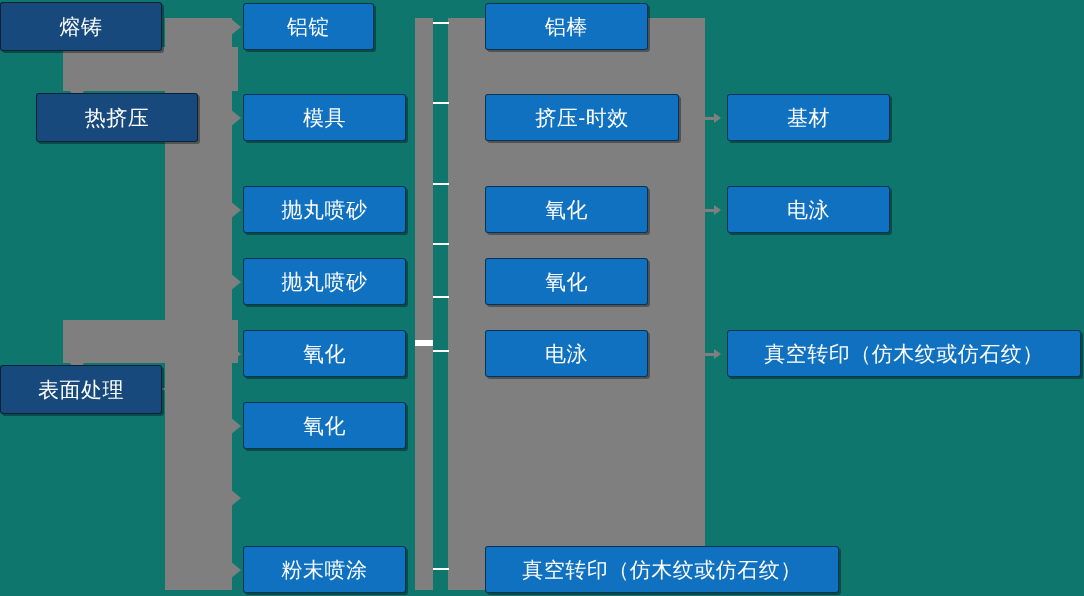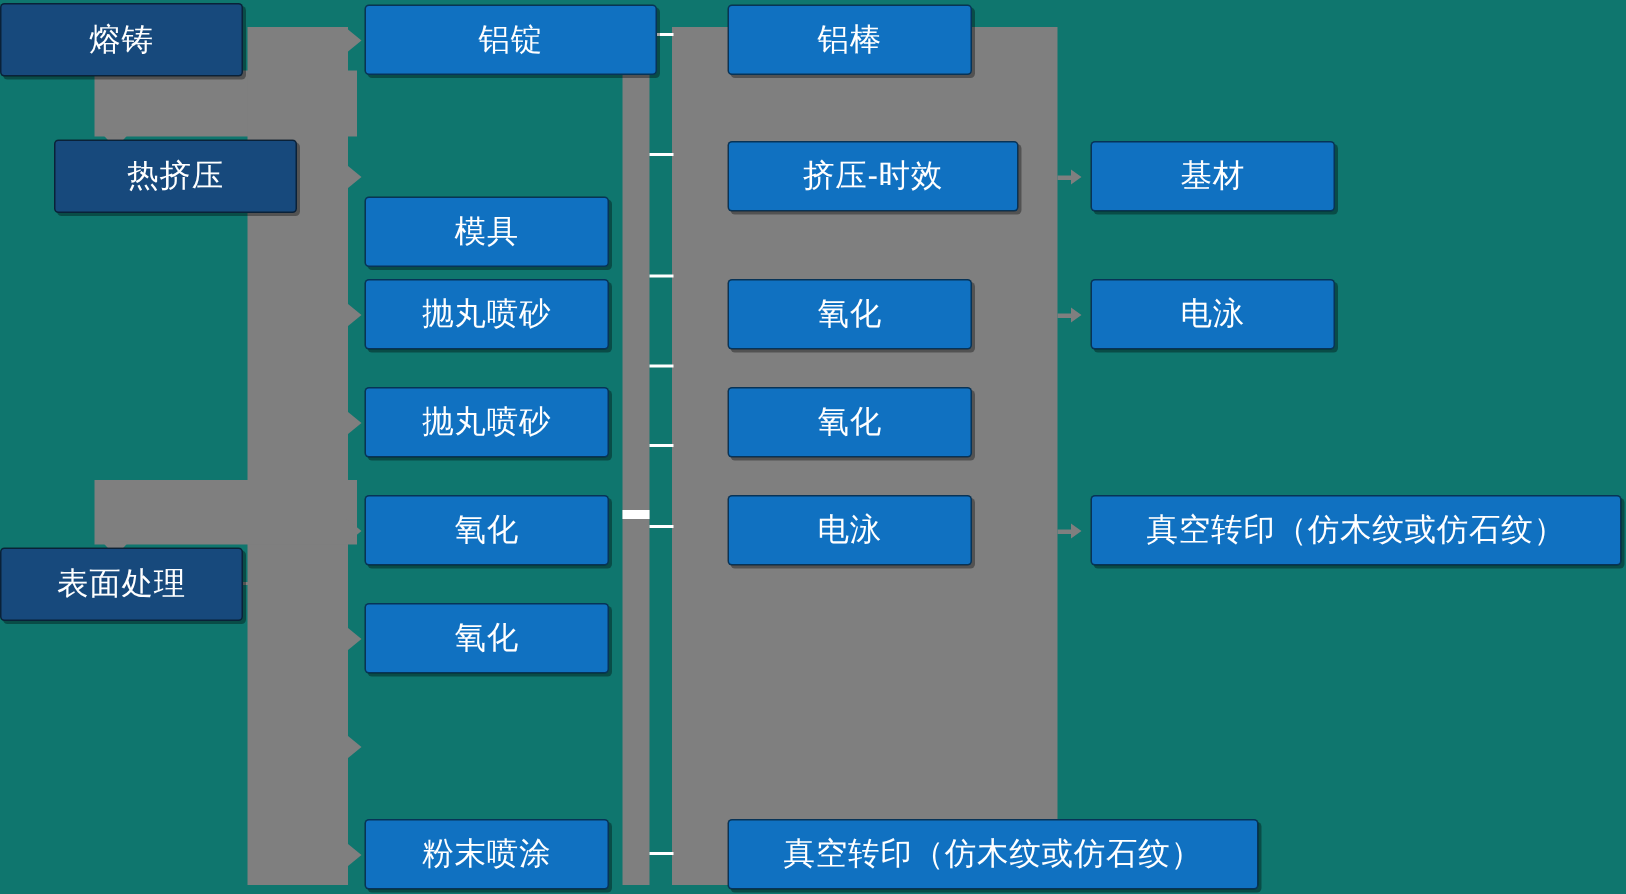--- a/index.html
+++ b/index.html
@@ -151,24 +151,24 @@
   <div class="node dark" style="left:0px; top:2px; width:162px; height:49px;">
     <span>熔铸</span>
   </div>
   <div class="node dark" style="left:0px; top:93px; width:162px; height:49px;margin-left:36px;">
     <span>热挤压</span>
   </div>
   <div class="node dark" style="left:0px; top:365px; width:162px; height:49px;">
     <span>表面处理</span>
   </div>
 
-  <div class="node bright" style="left:243px; top:3px; width:195px; height:47px;">
+  <div class="node bright" style="left:243px; top:3px; width:131px; height:47px;">
     <span>铝锭</span>
   </div>
-  <div class="node bright" style="left:243px; top:94px; width:163px; height:47px;margin-top:37px;">
+  <div class="node bright" style="left:243px; top:94px; width:163px; height:47px;">
     <span>模具</span>
   </div>
   <div class="node bright" style="left:243px; top:186px; width:163px; height:47px;">
     <span>抛丸喷砂</span>
   </div>
   <div class="node bright" style="left:243px; top:258px; width:163px; height:47px;">
     <span>抛丸喷砂</span>
   </div>
   <div class="node bright" style="left:243px; top:330px; width:163px; height:47px;">
     <span>氧化</span>

